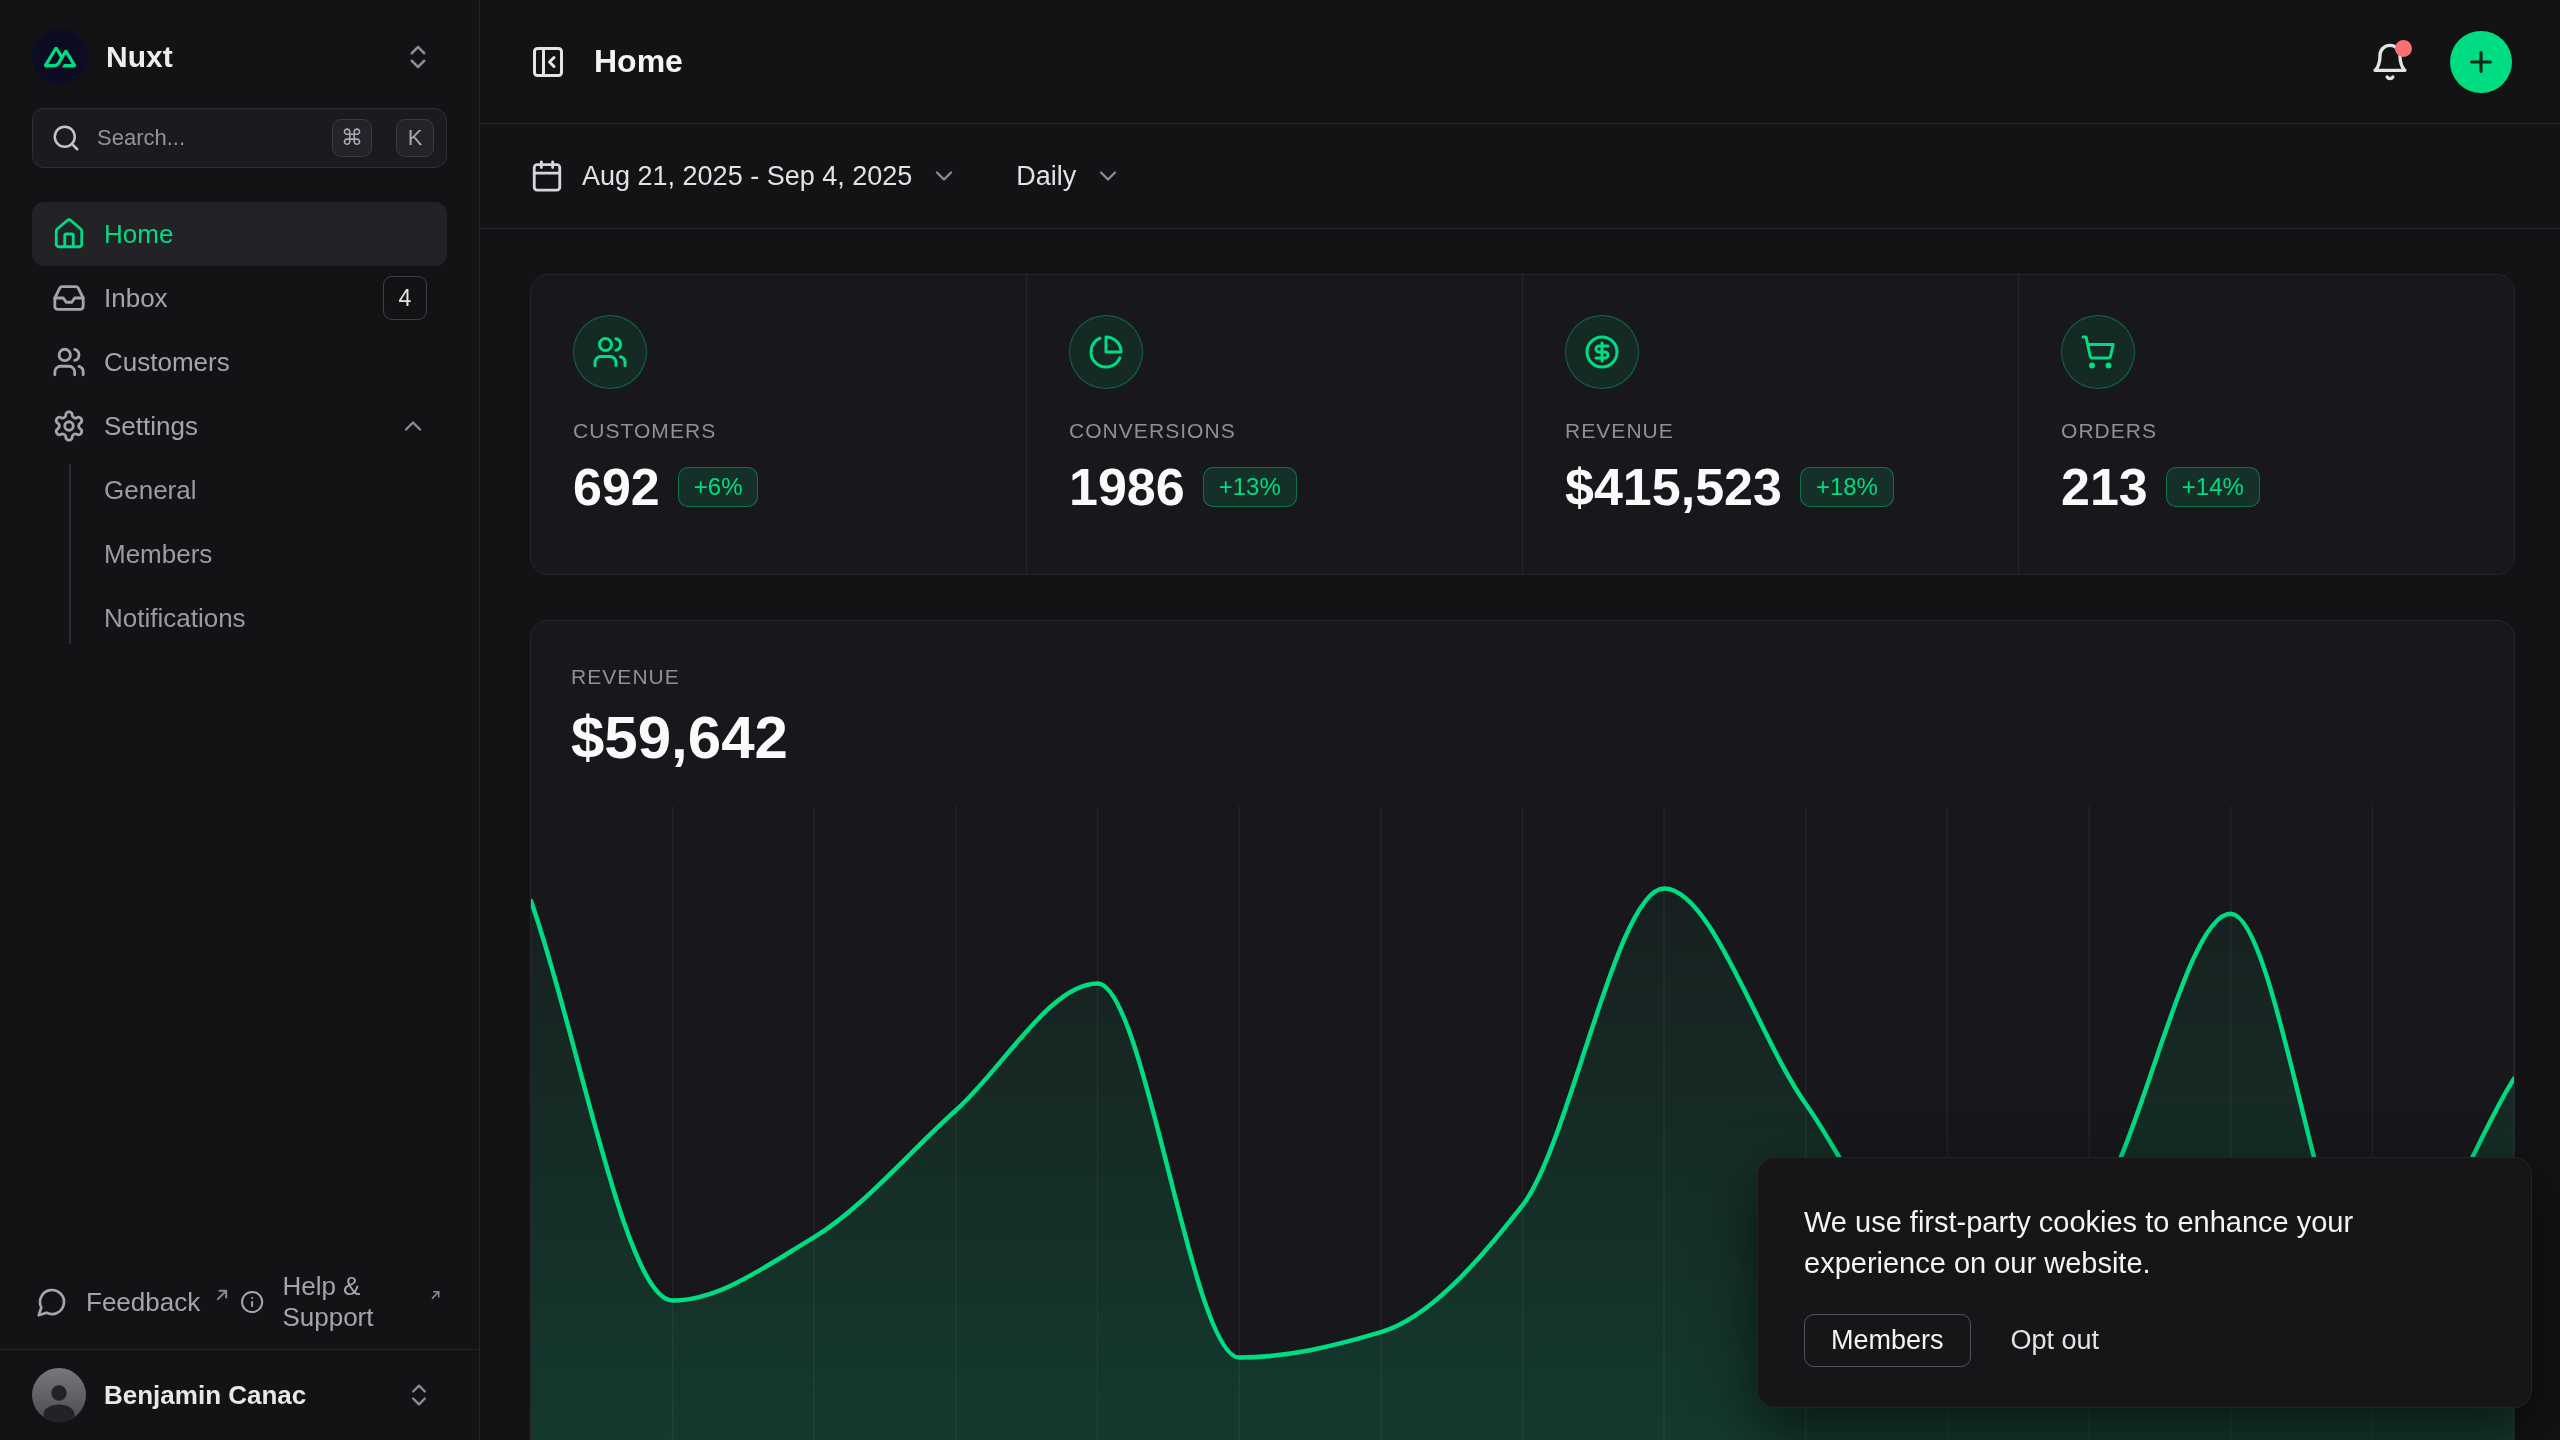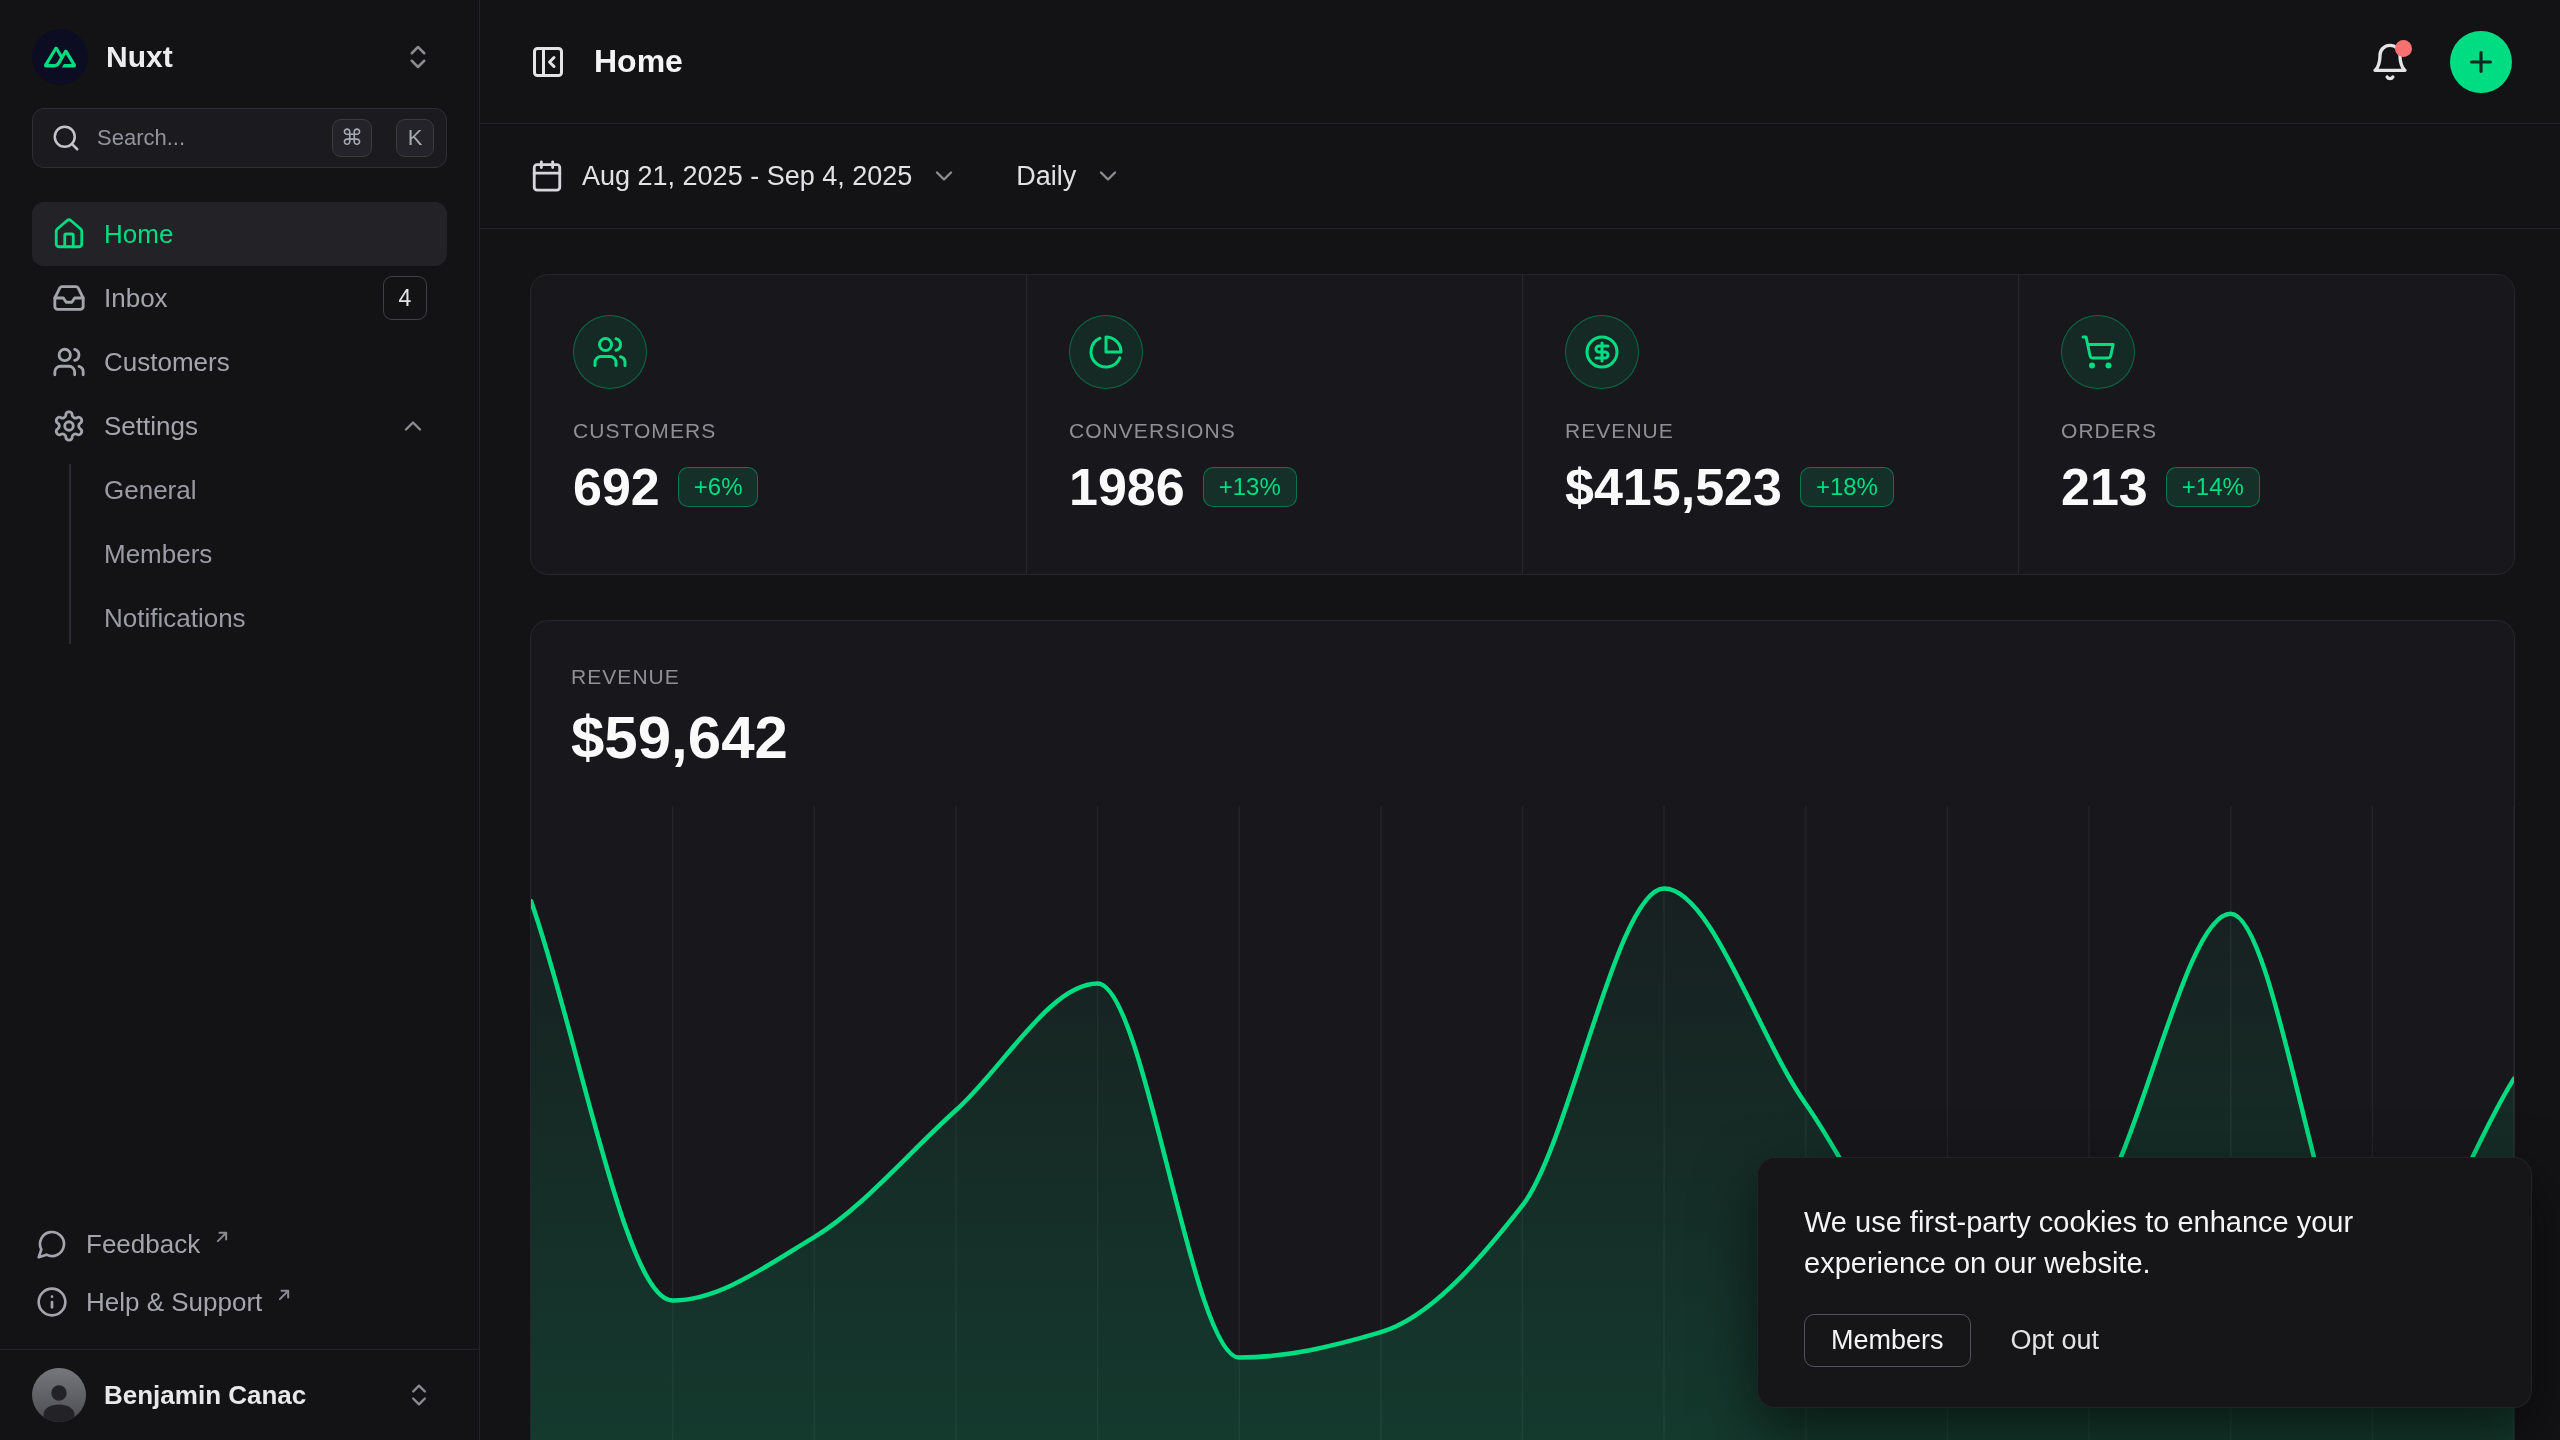--- a/index.html
+++ b/index.html
@@ -41,21 +41,21 @@
   .nav-item.active { background:#232327; color:#00dc82; }
   .nav-badge { margin-left:auto; min-width:44px; height:44px; border:1px solid #3f3f46; border-radius:9px;
     display:flex; align-items:center; justify-content:center; font-size:23px; color:#e4e4e7; padding:0 10px; }
   .nav-chev { margin-left:auto; width:28px; height:28px; color:#8b8b94; }
   .subnav { position:relative; display:flex; flex-direction:column; }
   .subnav:before { content:""; position:absolute; left:37px; top:6px; bottom:6px; width:2px; background:#2b2b31; }
   .subnav a { height:64px; display:flex; align-items:center; padding-left:72px; color:#9b9ba4;
     font-size:26px; font-weight:500; text-decoration:none; cursor:pointer; }
 
   .side-spacer { flex:1; }
-  .side-links { display:flex; flex-direction:column; margin-bottom:18px; }
+  .side-links { display:flex; flex-direction:row; margin-bottom:18px; }
   .side-link { height:58px; display:flex; align-items:center; gap:18px; color:#a4a4ad;
     font-size:26px; font-weight:500; cursor:pointer; padding:0 4px; }
   .side-link .nic { width:32px; height:32px; }
   .ext-arrow { width:20px; height:20px; color:#8b8b94; align-self:flex-start; margin-top:12px; margin-left:-6px; }
 
   .user-row { border-top:1px solid #232329; padding:18px 46px 18px 32px; display:flex; align-items:center; gap:18px; cursor:pointer; }
   .avatar { width:54px; height:54px; border-radius:50%; overflow:hidden; flex-shrink:0;
     background:linear-gradient(180deg,#77777e,#4b4b52); display:flex; align-items:flex-end; justify-content:center; }
   .avatar svg { width:44px; height:44px; }
   .user-name { font-size:26px; font-weight:600; color:#e8e8ea; }

